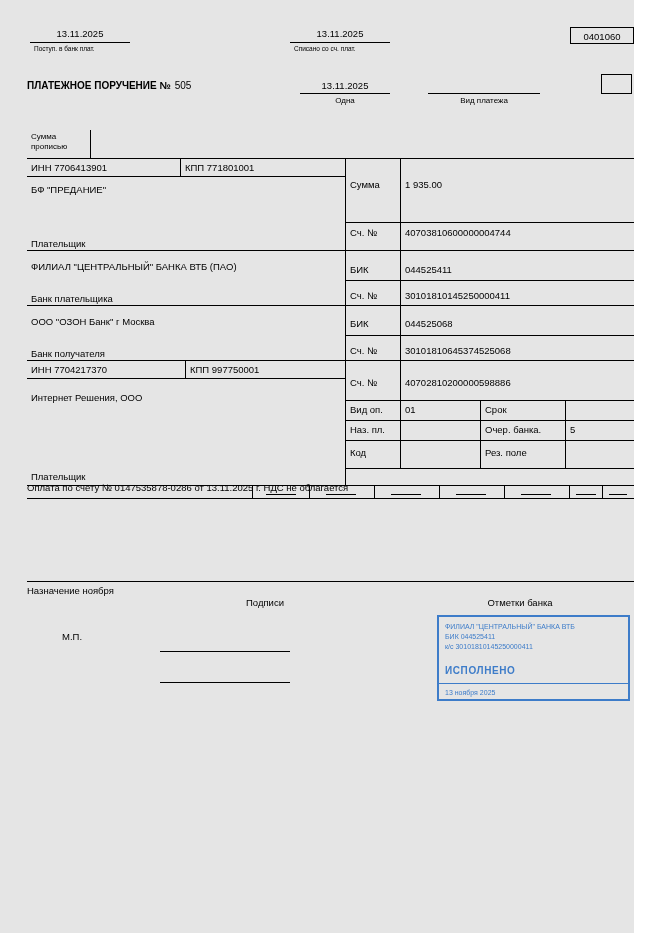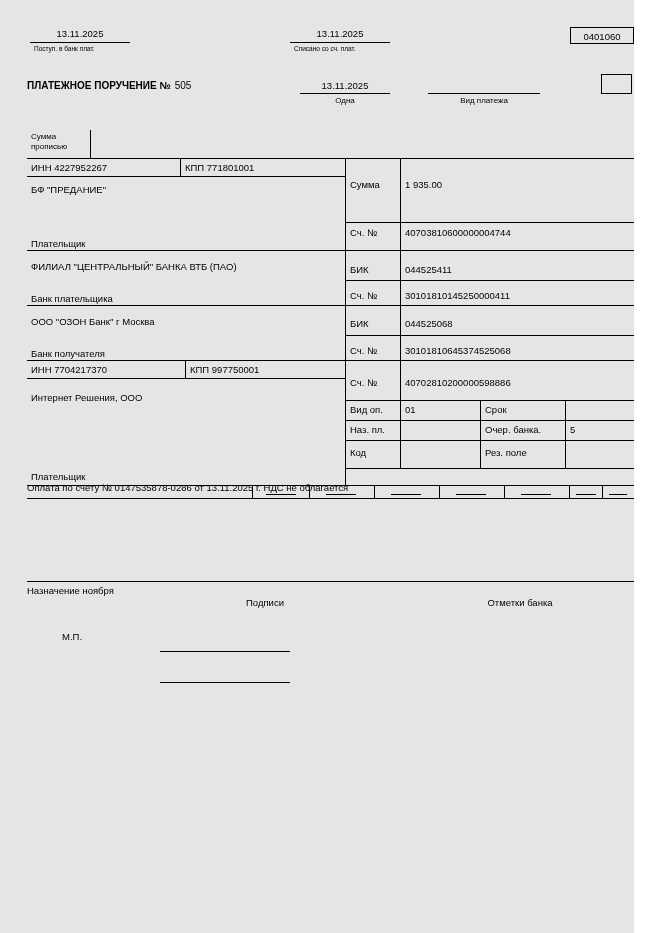--- a/index.html
+++ b/index.html
@@ -44,21 +44,21 @@
   <div class="t cap ctr" style="left:300px;top:96px;width:90px">Одна</div>
   <div class="hl" style="left:428px;top:93px;width:112px"></div>
   <div class="t cap ctr" style="left:428px;top:96px;width:112px">Вид платежа</div>
   <div class="box" style="left:601px;top:74px;width:31px;height:20px"></div>
 
   <div class="t" style="left:31px;top:132px;font-size:8px;line-height:10px;white-space:pre-line">Сумма
 прописью</div>
   <div class="vl" style="left:90px;top:130px;height:28px"></div>
   <div class="hl" style="left:27px;top:158px;width:607px"></div>
 
-  <div class="t" style="left:31px;top:162px">ИНН 4227952267</div>
+  <div class="t" style="left:31px;top:162px">ИНН 7706413901</div>
   <div class="t" style="left:185px;top:162px">КПП 771801001</div>
   <div class="vl" style="left:180px;top:158px;height:18px"></div>
   <div class="hl" style="left:27px;top:176px;width:318px"></div>
 
   <div class="t" style="left:31px;top:184px">БФ "ПРЕДАНИЕ"</div>
   <div class="t" style="left:31px;top:238px">Плательщик</div>
 
   <div class="t" style="left:350px;top:179px">Сумма</div>
   <div class="t" style="left:405px;top:179px">1 935.00</div>
   <div class="hl" style="left:345px;top:222px;width:289px"></div>
@@ -132,14 +132,22 @@
   <div class="t" style="left:27px;top:482px">Оплата по счету № 0147535878-0286 от 13.11.2025 г. НДС не облагается</div>
   <div class="hl" style="left:27px;top:581px;width:607px"></div>
   <div class="t" style="left:27px;top:585px">Назначение ноября</div>
 
   <div class="t ctr" style="left:200px;top:597px;width:130px">Подписи</div>
   <div class="t ctr" style="left:450px;top:597px;width:140px">Отметки банка</div>
   <div class="t" style="left:62px;top:631px">М.П.</div>
   <div class="hl" style="left:160px;top:651px;width:130px"></div>
   <div class="hl" style="left:160px;top:682px;width:130px"></div>
 
+  <div class="stamp" style="left: 437px; top: 615px; width: 193px; height: 86px; border-color: rgb(61, 124, 201); color: rgb(61, 124, 201);">
+    <div class="t" style="left:6px;top:4px;font-size:7px">ФИЛИАЛ "ЦЕНТРАЛЬНЫЙ" БАНКА ВТБ</div>
+    <div class="t" style="left:6px;top:14px;font-size:7px">БИК 044525411</div>
+    <div class="t" style="left:6px;top:24px;font-size:7px">к/с 30101810145250000411</div>
+    <div class="t b" style="left:6px;top:48px;font-size:10px;letter-spacing:0.6px">ИСПОЛНЕНО</div>
+    <div class="hl" style="left:0;top:66px;width:100%"></div>
+    <div class="t" style="left:6px;top:70px;font-size:7px">13 ноября 2025</div>
+  </div>
 
 </div>
 
 </body></html>

